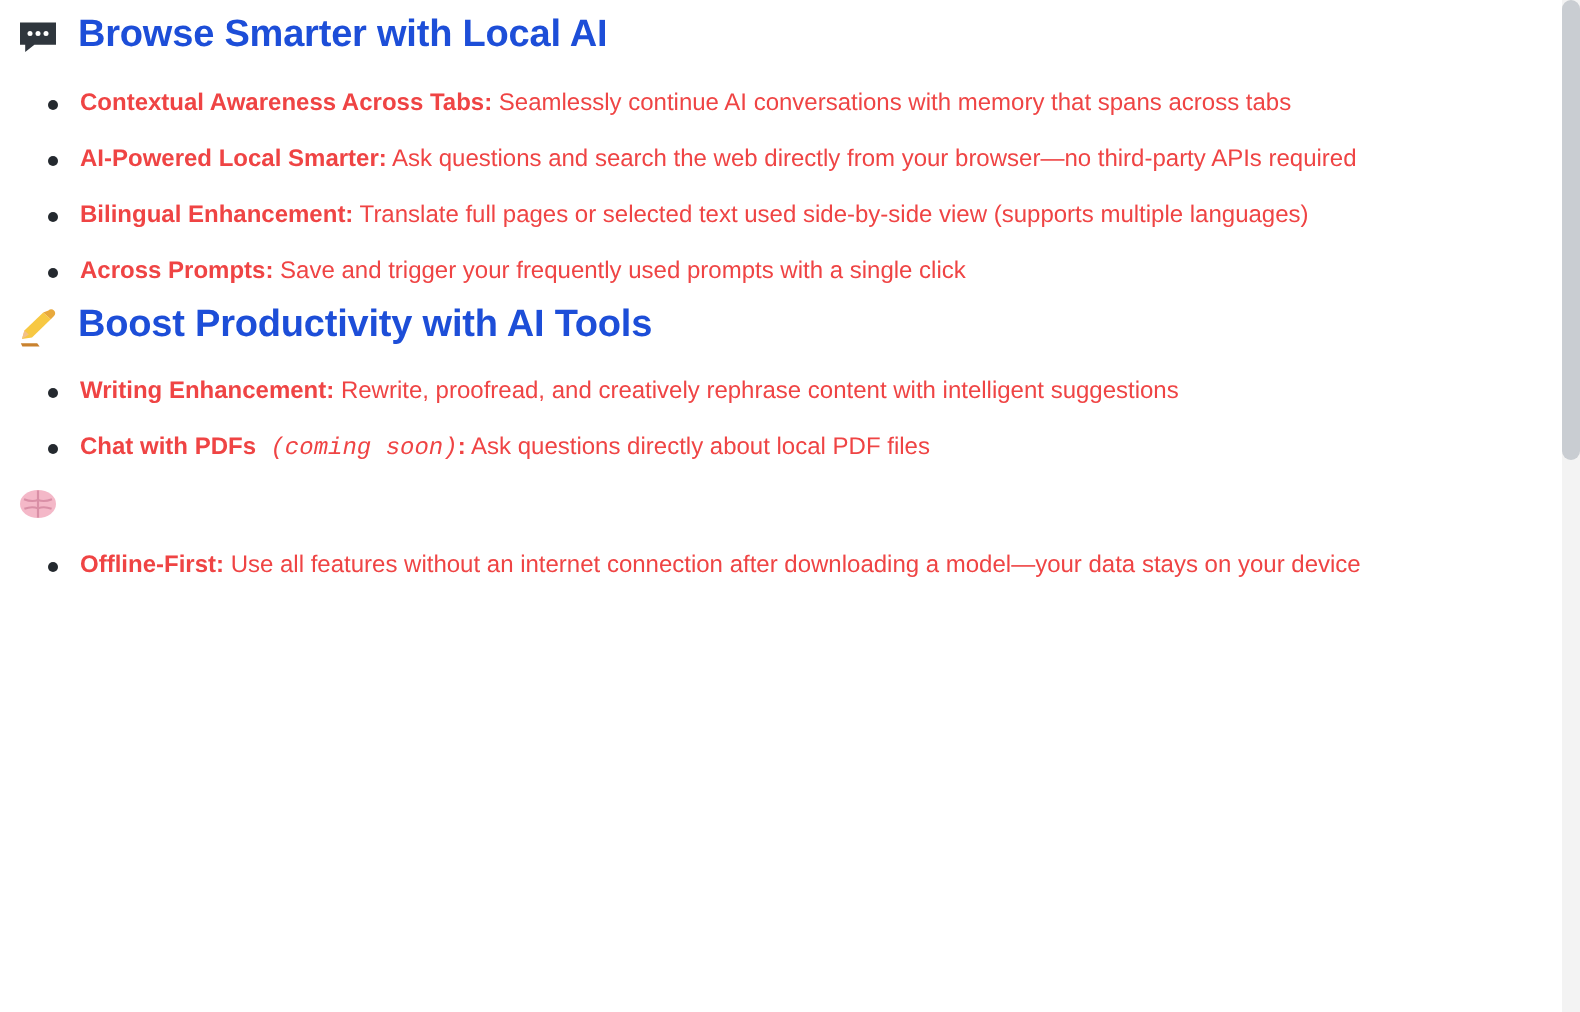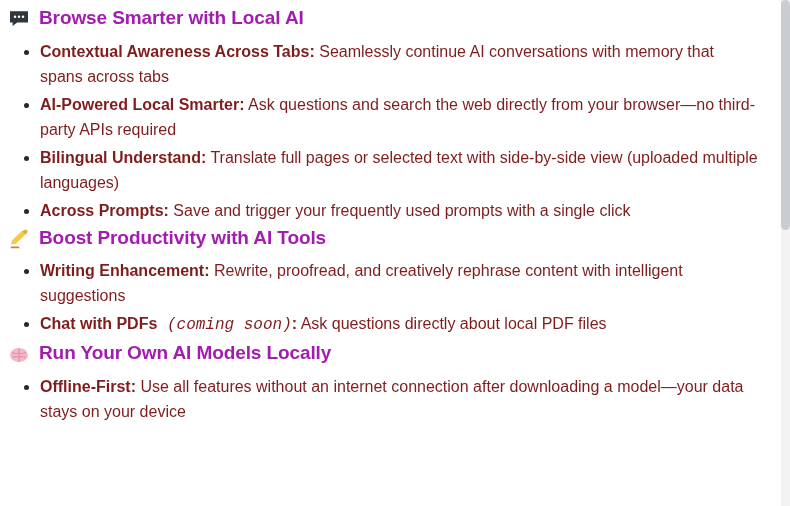--- a/index.html
+++ b/index.html
@@ -25,21 +25,21 @@
   }
   .section + .section {
     margin-top: 1px;
   }
   .heading {
     display: flex;
     align-items: center;
     gap: 9px;
     font-size: 19px;
     font-weight: bold;
-    color: #a21caf;
+    color: #1d4ed8;
     letter-spacing: -0.1px;
     line-height: 1.3;
     margin: 0 0 2px 0;
   }
   .heading-icon {
     display: inline-block;
     width: 22px;
     height: 22px;
     flex: 0 0 22px;
     position: relative;
@@ -49,23 +49,23 @@
     display: block;
   }
   ul.bullets {
     list-style: none;
     margin: 8px 0 0 0;
     padding: 0;
   }
   ul.bullets li {
     position: relative;
     padding-left: 32px;
-    font-size: 16px;
+    font-size: 12px;
     line-height: 25px;
-    color: #7f1d1d;
+    color: #ef4444;
     margin-bottom: 3px;
   }
   ul.bullets li::before {
     content: "";
     position: absolute;
     left: 16px;
     top: 11px;
     width: 5px;
     height: 5px;
     border-radius: 50%;
@@ -110,21 +110,21 @@
           <circle cx="7" cy="8.8" r="1.25" fill="#ffffff"></circle>
           <circle cx="11" cy="8.8" r="1.25" fill="#ffffff"></circle>
           <circle cx="15" cy="8.8" r="1.25" fill="#ffffff"></circle>
         </svg>
       </span>
       <span>Browse Smarter with Local AI</span>
     </div>
     <ul class="bullets">
       <li><span class="lbl">Contextual Awareness Across Tabs:</span><span> Seamlessly continue AI conversations with memory that spans across tabs</span></li>
       <li><span class="lbl">AI-Powered Local Smarter:</span><span> Ask questions and search the web directly from your browser—no third-party APIs required</span></li>
-      <li><span class="lbl">Bilingual Understand:</span><span> Translate full pages or selected text with side-by-side view (uploaded multiple languages)</span></li>
+      <li><span class="lbl">Bilingual Enhancement:</span><span> Translate full pages or selected text used side-by-side view (supports multiple languages)</span></li>
       <li><span class="lbl">Across Prompts:</span><span> Save and trigger your frequently used prompts with a single click</span></li>
     </ul>
   </div>
 
   <div class="section">
     <div class="heading">
       <span class="heading-icon">
         <svg width="22" height="22" viewBox="0 0 22 22">
           <path d="M3 16.5 L4.2 12.2 L13.6 3.2 L17.4 6.6 L8 15.8 Z" fill="#f7c843"></path>
           <path d="M13.6 3.2 L17.4 6.6 L19 5 C19.8 4.2 19.8 3 19 2.2 C18.2 1.4 17 1.4 16.2 2.2 Z" fill="#e8a93c"></path>
@@ -145,21 +145,20 @@
       <span class="heading-icon">
         <svg width="22" height="22" viewBox="0 0 22 22">
           <ellipse cx="11" cy="11" rx="9" ry="7" fill="#f4b8c8"></ellipse>
           <path d="M11 4.2 V17.8" stroke="#d98fa6" stroke-width="1.1" fill="none"></path>
           <path d="M4 8.6 c3 1.2 5 1.2 7 0.4" stroke="#d98fa6" stroke-width="1" fill="none"></path>
           <path d="M4.2 13.4 c3-1.2 5-1 6.8-0.2" stroke="#d98fa6" stroke-width="1" fill="none"></path>
           <path d="M18 8.6 c-3 1.2-5 1.2-7 0.4" stroke="#d98fa6" stroke-width="1" fill="none"></path>
           <path d="M17.8 13.4 c-3-1.2-5-1-6.8-0.2" stroke="#d98fa6" stroke-width="1" fill="none"></path>
         </svg>
       </span>
-      <span>Run Your Own AI Models Locally</span>
     </div>
     <ul class="bullets">
       <li><span class="lbl">Offline-First:</span><span> Use all features without an internet connection after downloading a model—your data stays on your device</span></li>
 
     </ul>
   </div>
 
 </div>
 
 <div class="scrollbar-track">

